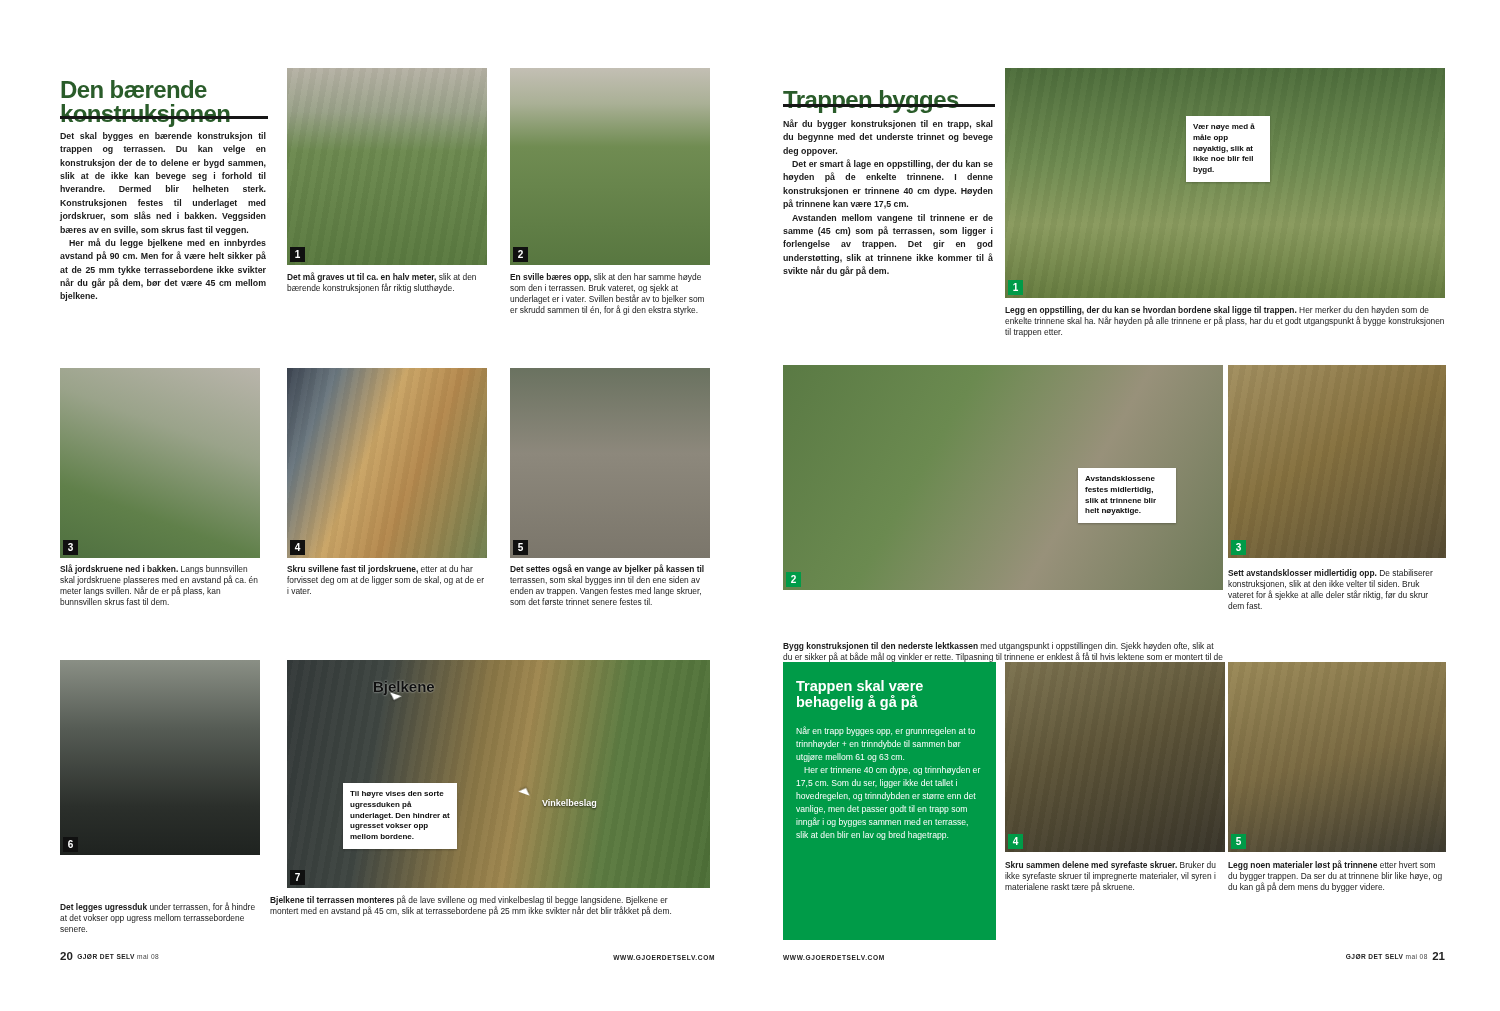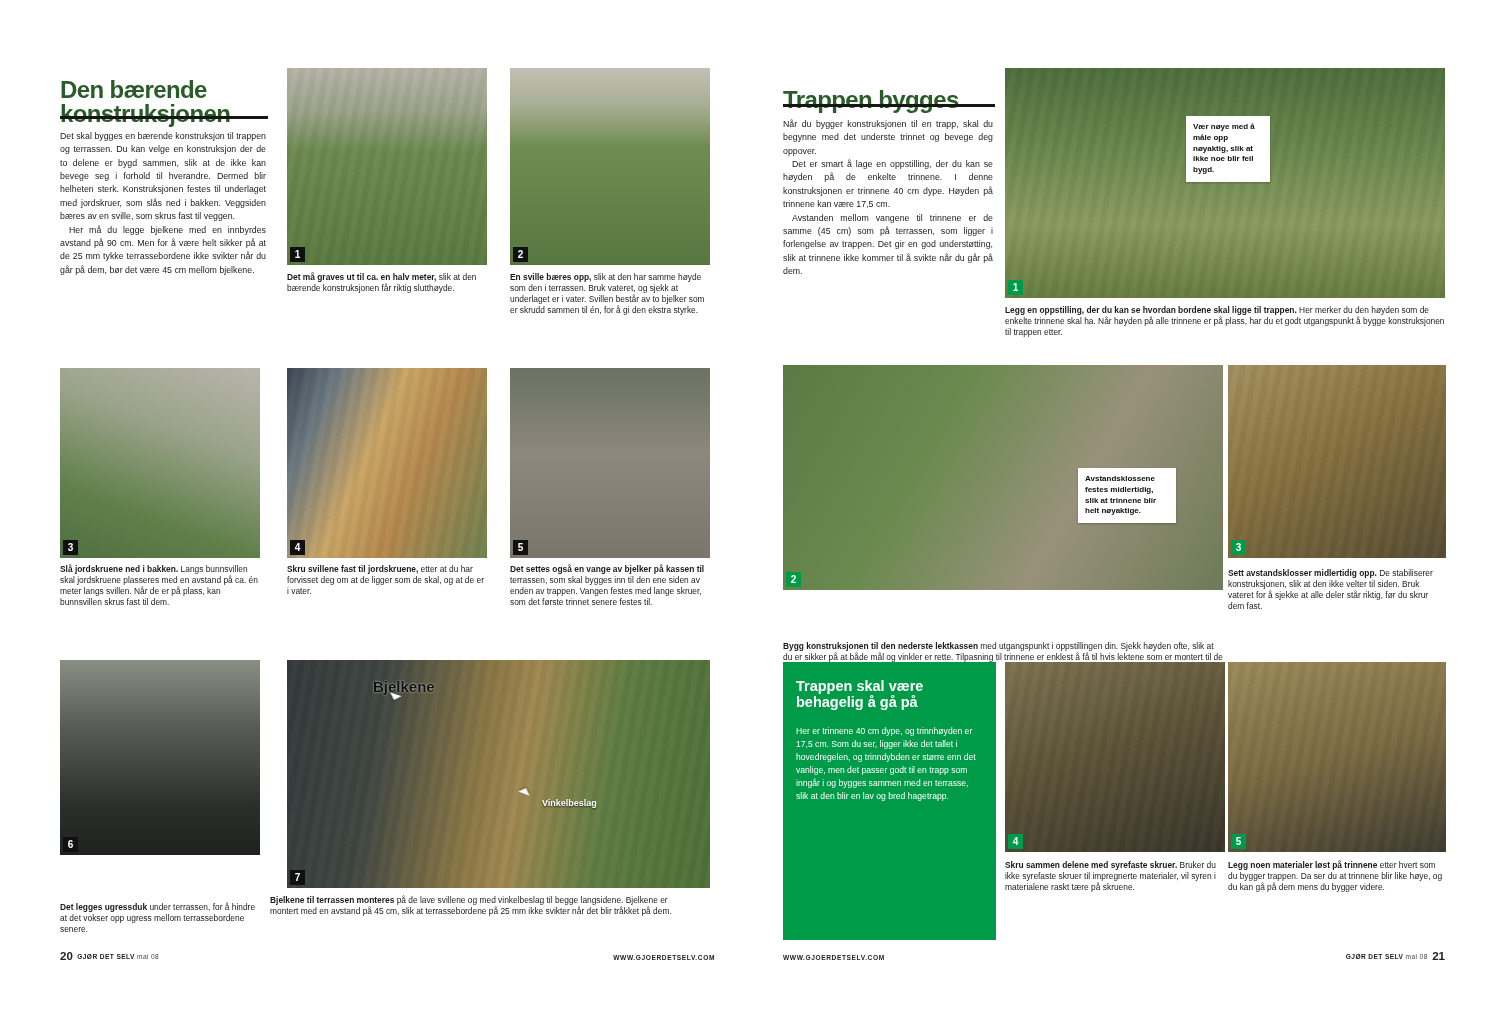--- a/index.html
+++ b/index.html
@@ -2,21 +2,21 @@
 <html style="--green: #009b48; --title: #2a5c2a;"><head>
 <meta charset="utf-8">
 <style>
   :root{ --green:#009b48; --title:#2a5c2a; --ink:#1a1a1a; }
   html,body{margin:0;padding:0;background:#ffffff;}
   body{width:1500px;height:1011px;font-family:"Liberation Sans",sans-serif;color:var(--ink);}
   .spread{position:relative;width:1500px;height:1011px;background:#fff;overflow:hidden;}
   .title{position:absolute;font-weight:bold;font-size:24px;line-height:0.98;letter-spacing:-0.6px;color:var(--title);}
   .rule{position:absolute;height:3px;background:#161616;}
   .intro{position:absolute;font-size:8.8px;line-height:1.52;text-align:justify;}
-  .intro p{margin:0;}
+  .intro p{margin:0;font-weight:bold;}
   .intro p + p{text-indent:9px;}
   .photo{position:absolute;overflow:hidden;background:#7b8a62;}
   .photo .planks{position:absolute;inset:0;background:repeating-linear-gradient(100deg,rgba(0,0,0,0.10) 0 6px,rgba(255,255,255,0.05) 6px 12px);opacity:.35;}
   .badge{position:absolute;left:3px;bottom:3px;width:15px;height:15px;display:flex;align-items:center;justify-content:center;color:#fff;font-size:10px;font-weight:bold;}
   .badge.black{background:#101010;}
   .badge.green{background:var(--green);}
   .caption{position:absolute;font-size:8.4px;line-height:1.32;color:var(--ink);}
   .caption b::after{content:" ";}
   .greenbox{position:absolute;background:var(--green);color:#fff;box-sizing:border-box;padding:16px 13px;}
   .greenbox h3{margin:0 0 15px 0;font-size:14.5px;line-height:1.12;font-weight:bold;}
@@ -97,20 +97,21 @@
   <div class="photo ph-l6" style="left:60px;top:660px;width:200px;height:195px;">
     <div class="badge black">6</div>
   </div>
   <div class="photo ph-l7" style="left:287px;top:660px;width:423px;height:228px;">
     <div class="planks"></div>
     <div class="badge black">7</div>
   </div>
 
   <div class="label-dark" style="left:373px;top:678px;">Bjelkene</div>
   <div class="arrow-w" style="left:388px;top:694px;transform:rotate(18deg);"></div>
+  <div class="callout" style="left:343px;top:783px;width:114px;">Til høyre vises den sorte ugressduken på underlaget. Den hindrer at ugresset vokser opp mellom bordene.</div>
   <div class="label-light" style="left:498px;top:798px;">Vinkelbeslag</div>
   <div class="arrow-w" style="left:520px;top:782px;transform:rotate(200deg);"></div>
 
   <div class="caption" style="left:60px;top:862px;width:200px;margin-top:40px;">
     <b>Det legges ugressduk</b><span>under terrassen, for å hindre at det vokser opp ugress mellom terrassebordene senere.</span>
   </div>
   <div class="caption" style="left:270px;top:895px;width:423px;">
     <b>Bjelkene til terrassen monteres</b><span>på de lave svillene og med vinkelbeslag til begge langsidene. Bjelkene er montert med en avstand på 45 cm, slik at terrassebordene på 25 mm ikke svikter når det blir tråkket på dem.</span>
   </div>
 
@@ -145,20 +146,21 @@
 
   <div class="caption" style="left:783px;top:601px;width:440px;margin-top:40px;">
     <b>Bygg konstruksjonen til den nederste lektkassen</b><span>med utgangspunkt i oppstillingen din. Sjekk høyden ofte, slik at du er sikker på at både mål og vinkler er rette. Tilpasning til trinnene er enklest å få til hvis lektene som er montert til de ferdige trinnene har samme høyde som bunnsvillene.</span>
   </div>
   <div class="caption" style="left:1228px;top:568px;width:218px;">
     <b>Sett avstandsklosser midlertidig opp.</b><span>De stabiliserer konstruksjonen, slik at den ikke velter til siden. Bruk vateret for å sjekke at alle deler står riktig, før du skrur dem fast.</span>
   </div>
 
   <div class="greenbox" style="left:783px;top:662px;width:213px;height:278px;">
     <h3>Trappen skal være behagelig å gå på</h3>
+    <p>Når en trapp bygges opp, er grunnregelen at to trinnhøyder + en trinndybde til sammen bør utgjøre mellom 61 og 63 cm.</p>
     <p>Her er trinnene 40 cm dype, og trinnhøyden er 17,5 cm. Som du ser, ligger ikke det tallet i hovedregelen, og trinndybden er større enn det vanlige, men det passer godt til en trapp som inngår i og bygges sammen med en terrasse, slik at den blir en lav og bred hagetrapp.</p>
   </div>
 
   <div class="photo ph-r4" style="left:1005px;top:662px;width:220px;height:190px;">
     <div class="planks"></div>
     <div class="badge green">4</div>
   </div>
   <div class="photo ph-r5" style="left:1228px;top:662px;width:218px;height:190px;">
     <div class="planks"></div>
     <div class="badge green">5</div>

